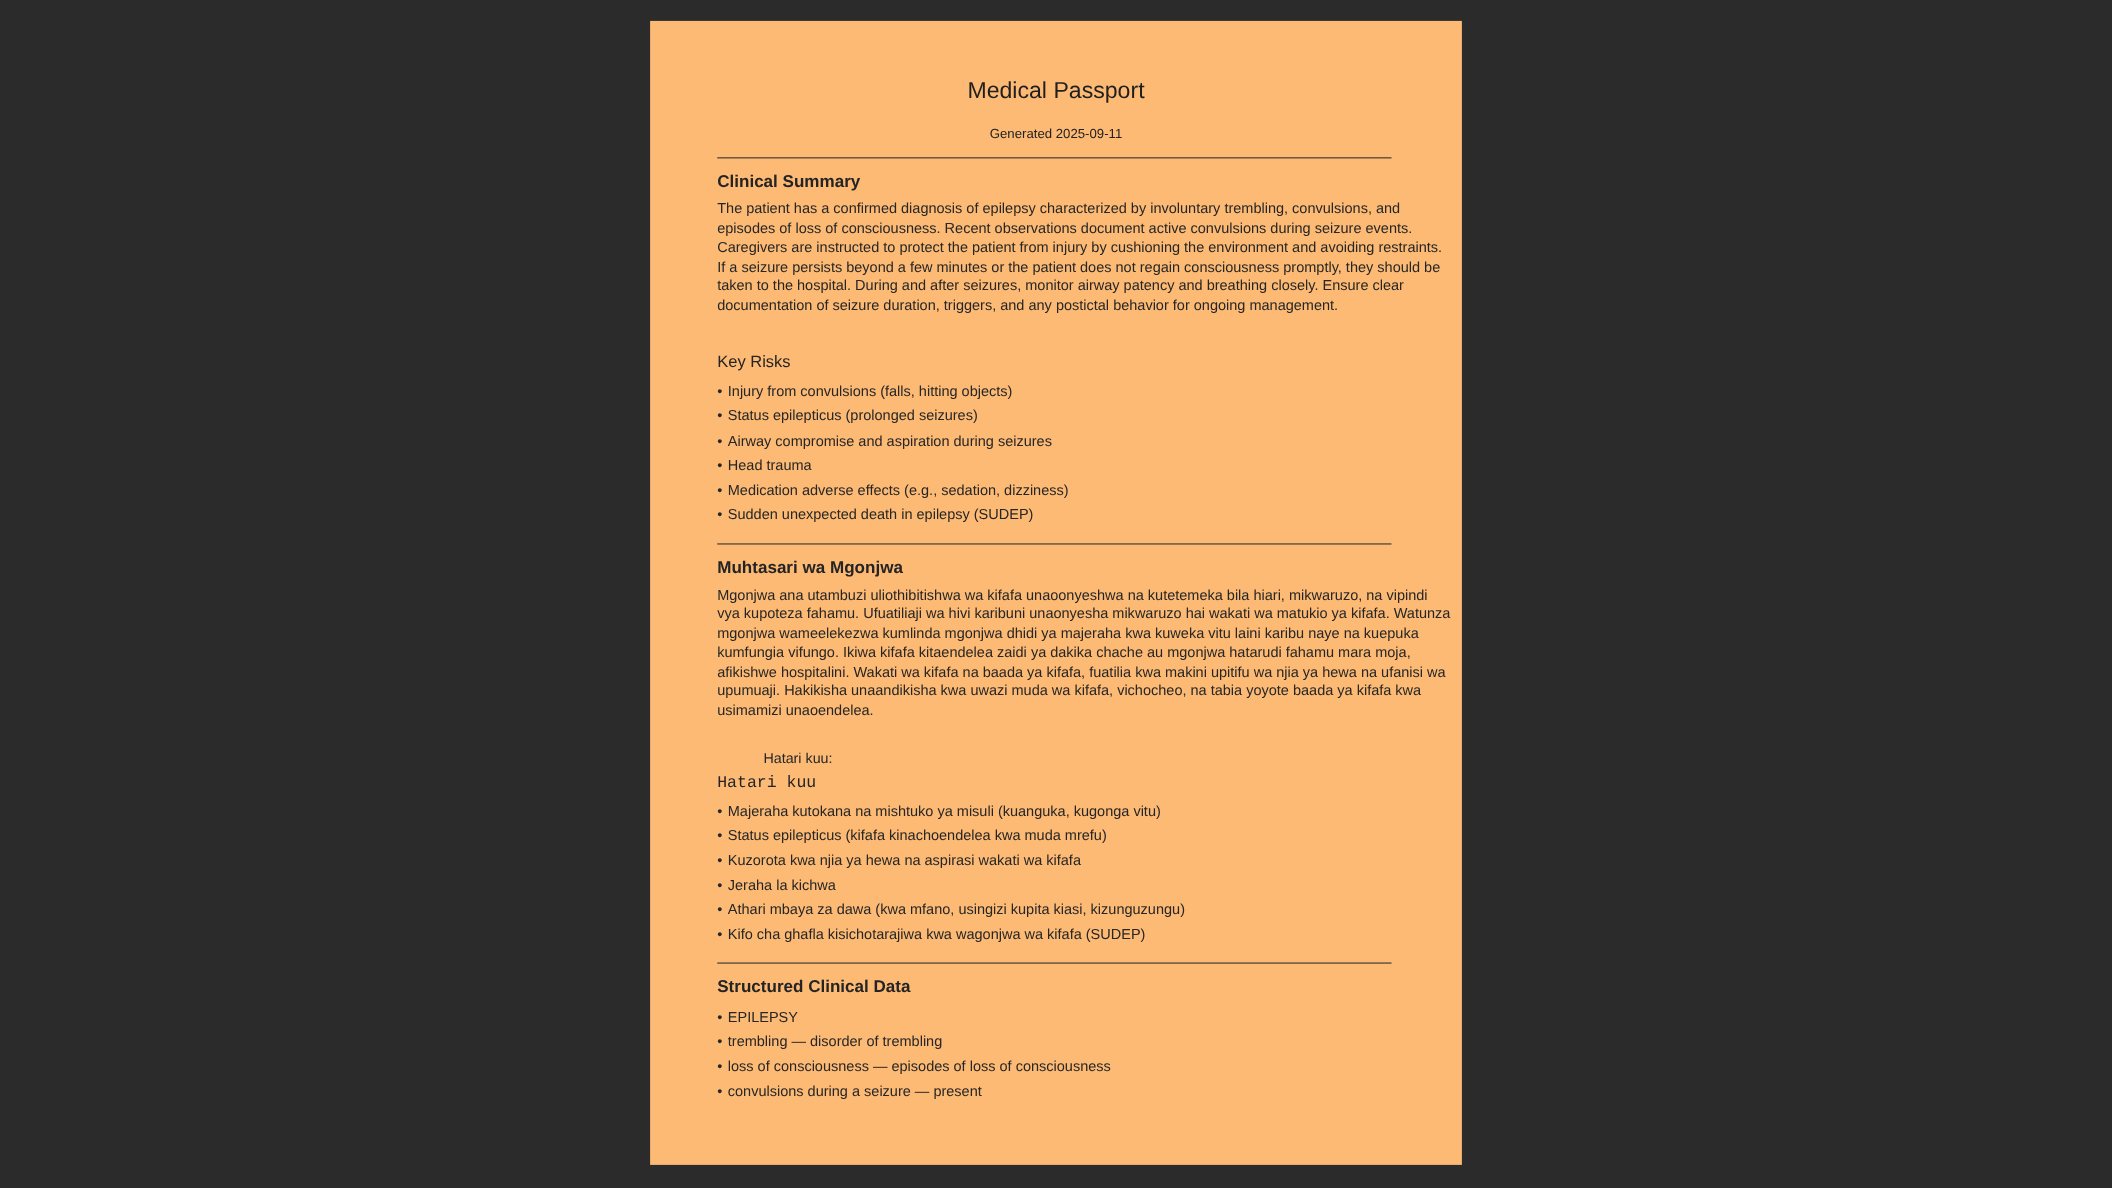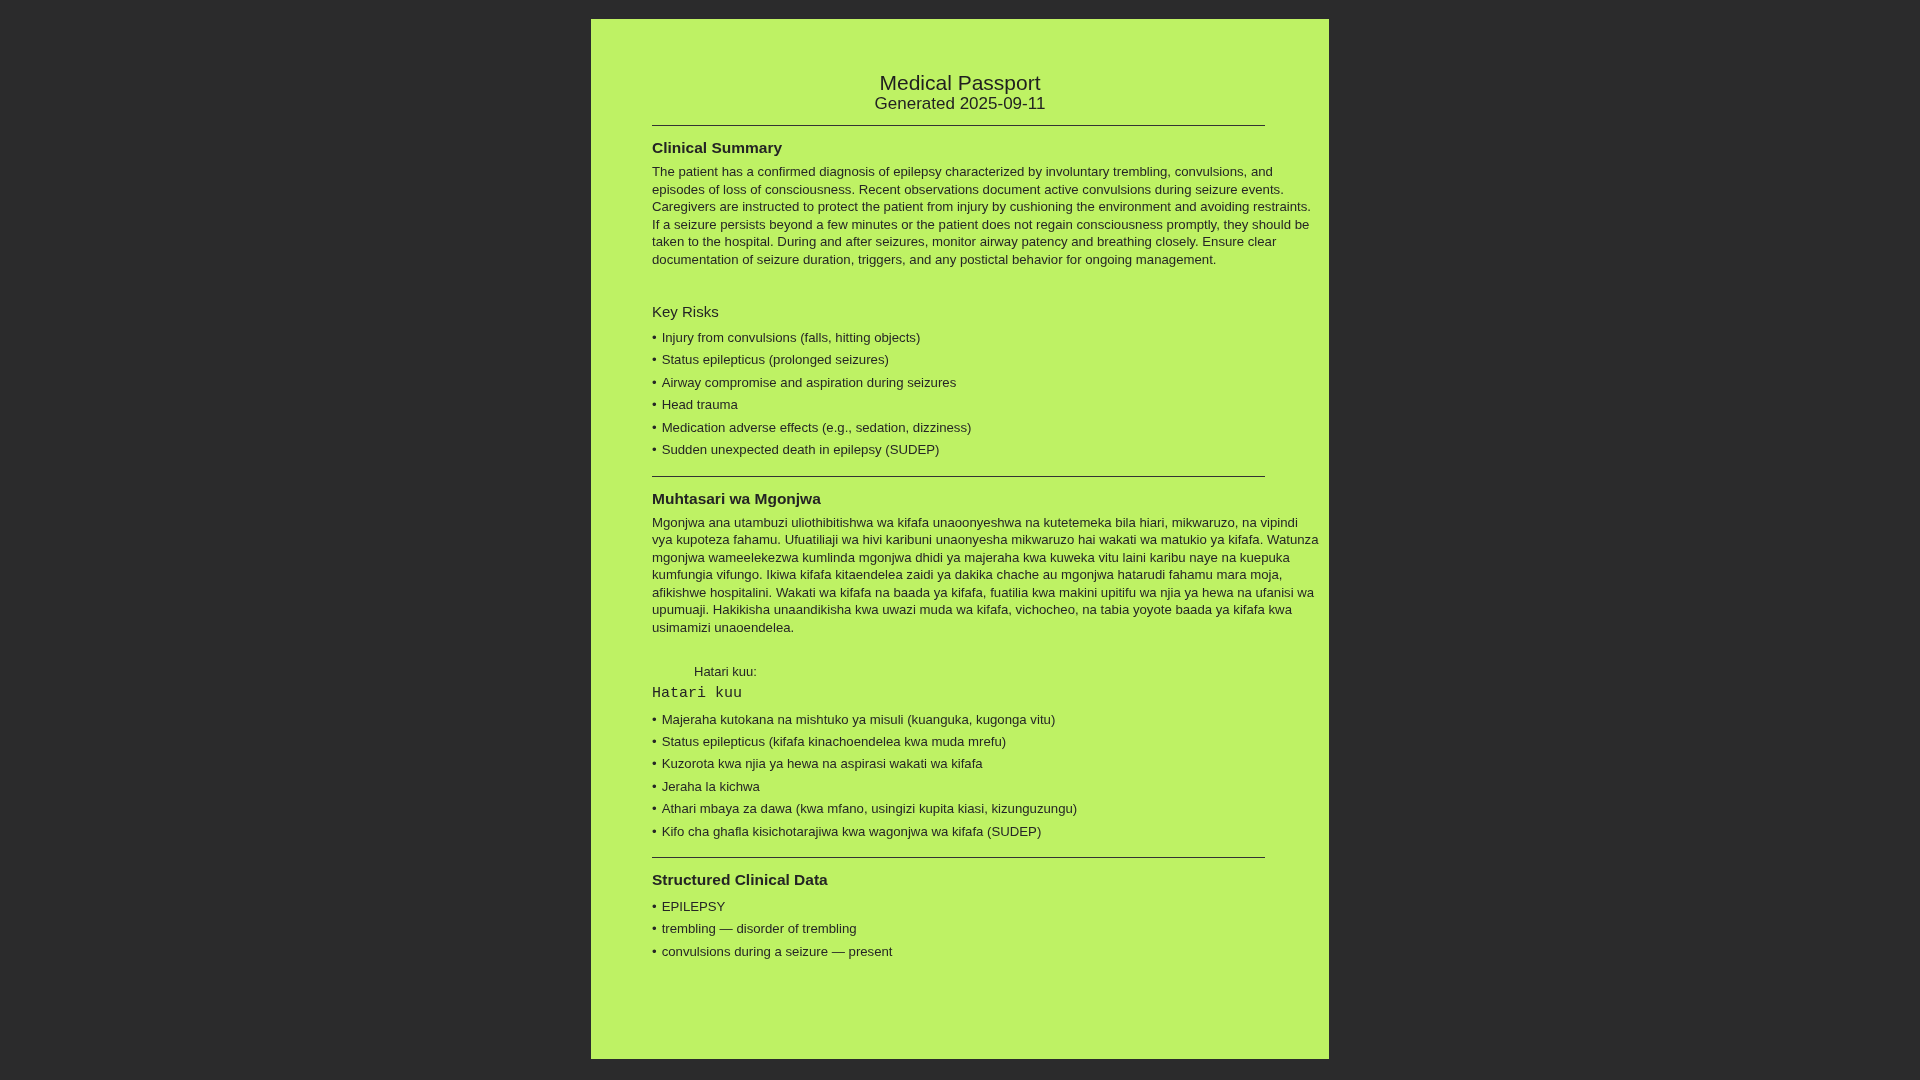--- a/index.html
+++ b/index.html
@@ -15,37 +15,37 @@
     width: 1920px;
     height: 1080px;
     background: #2b2b2c;
   }
   .paper {
     position: absolute;
     left: 591px;
     top: 19px;
     width: 738px;
     height: 1040px;
-    background: #bef264;
+    background: #fdba74;
     color: #262626;
   }
   .doc-header {
     padding-top: 50px;
     text-align: center;
   }
   .title {
     font-size: 21px;
     line-height: 27px;
     font-weight: 400;
     color: #1f1f1f;
   }
   .subtitle {
-    font-size: 17px;
+    font-size: 12px;
     line-height: 15px;
-    margin-top: 0;
+    margin-top: 18px;
     color: #222222;
   }
   .doc-body {
     padding: 0 8px 0 61px;
   }
   .rule {
     border: 0;
     border-top: 1.3px solid #333333;
     width: 613px;
     height: 0;
@@ -138,18 +138,19 @@
         <div class="li"><span class="marker">•</span><span class="li-text">Jeraha la kichwa</span></div>
         <div class="li"><span class="marker">•</span><span class="li-text">Athari mbaya za dawa (kwa mfano, usingizi kupita kiasi, kizunguzungu)</span></div>
         <div class="li"><span class="marker">•</span><span class="li-text">Kifo cha ghafla kisichotarajiwa kwa wagonjwa wa kifafa (SUDEP)</span></div>
       </div>
 
       <hr class="rule">
       <div class="h2">Structured Clinical Data</div>
       <div class="list">
         <div class="li"><span class="marker">•</span><span class="li-text">EPILEPSY</span></div>
         <div class="li"><span class="marker">•</span><span class="li-text">trembling — disorder of trembling</span></div>
+        <div class="li"><span class="marker">•</span><span class="li-text">loss of consciousness — episodes of loss of consciousness</span></div>
         <div class="li"><span class="marker">•</span><span class="li-text">convulsions during a seizure — present</span></div>
       </div>
 
     </div>
   </div>
 </div>
 
 </body></html>

